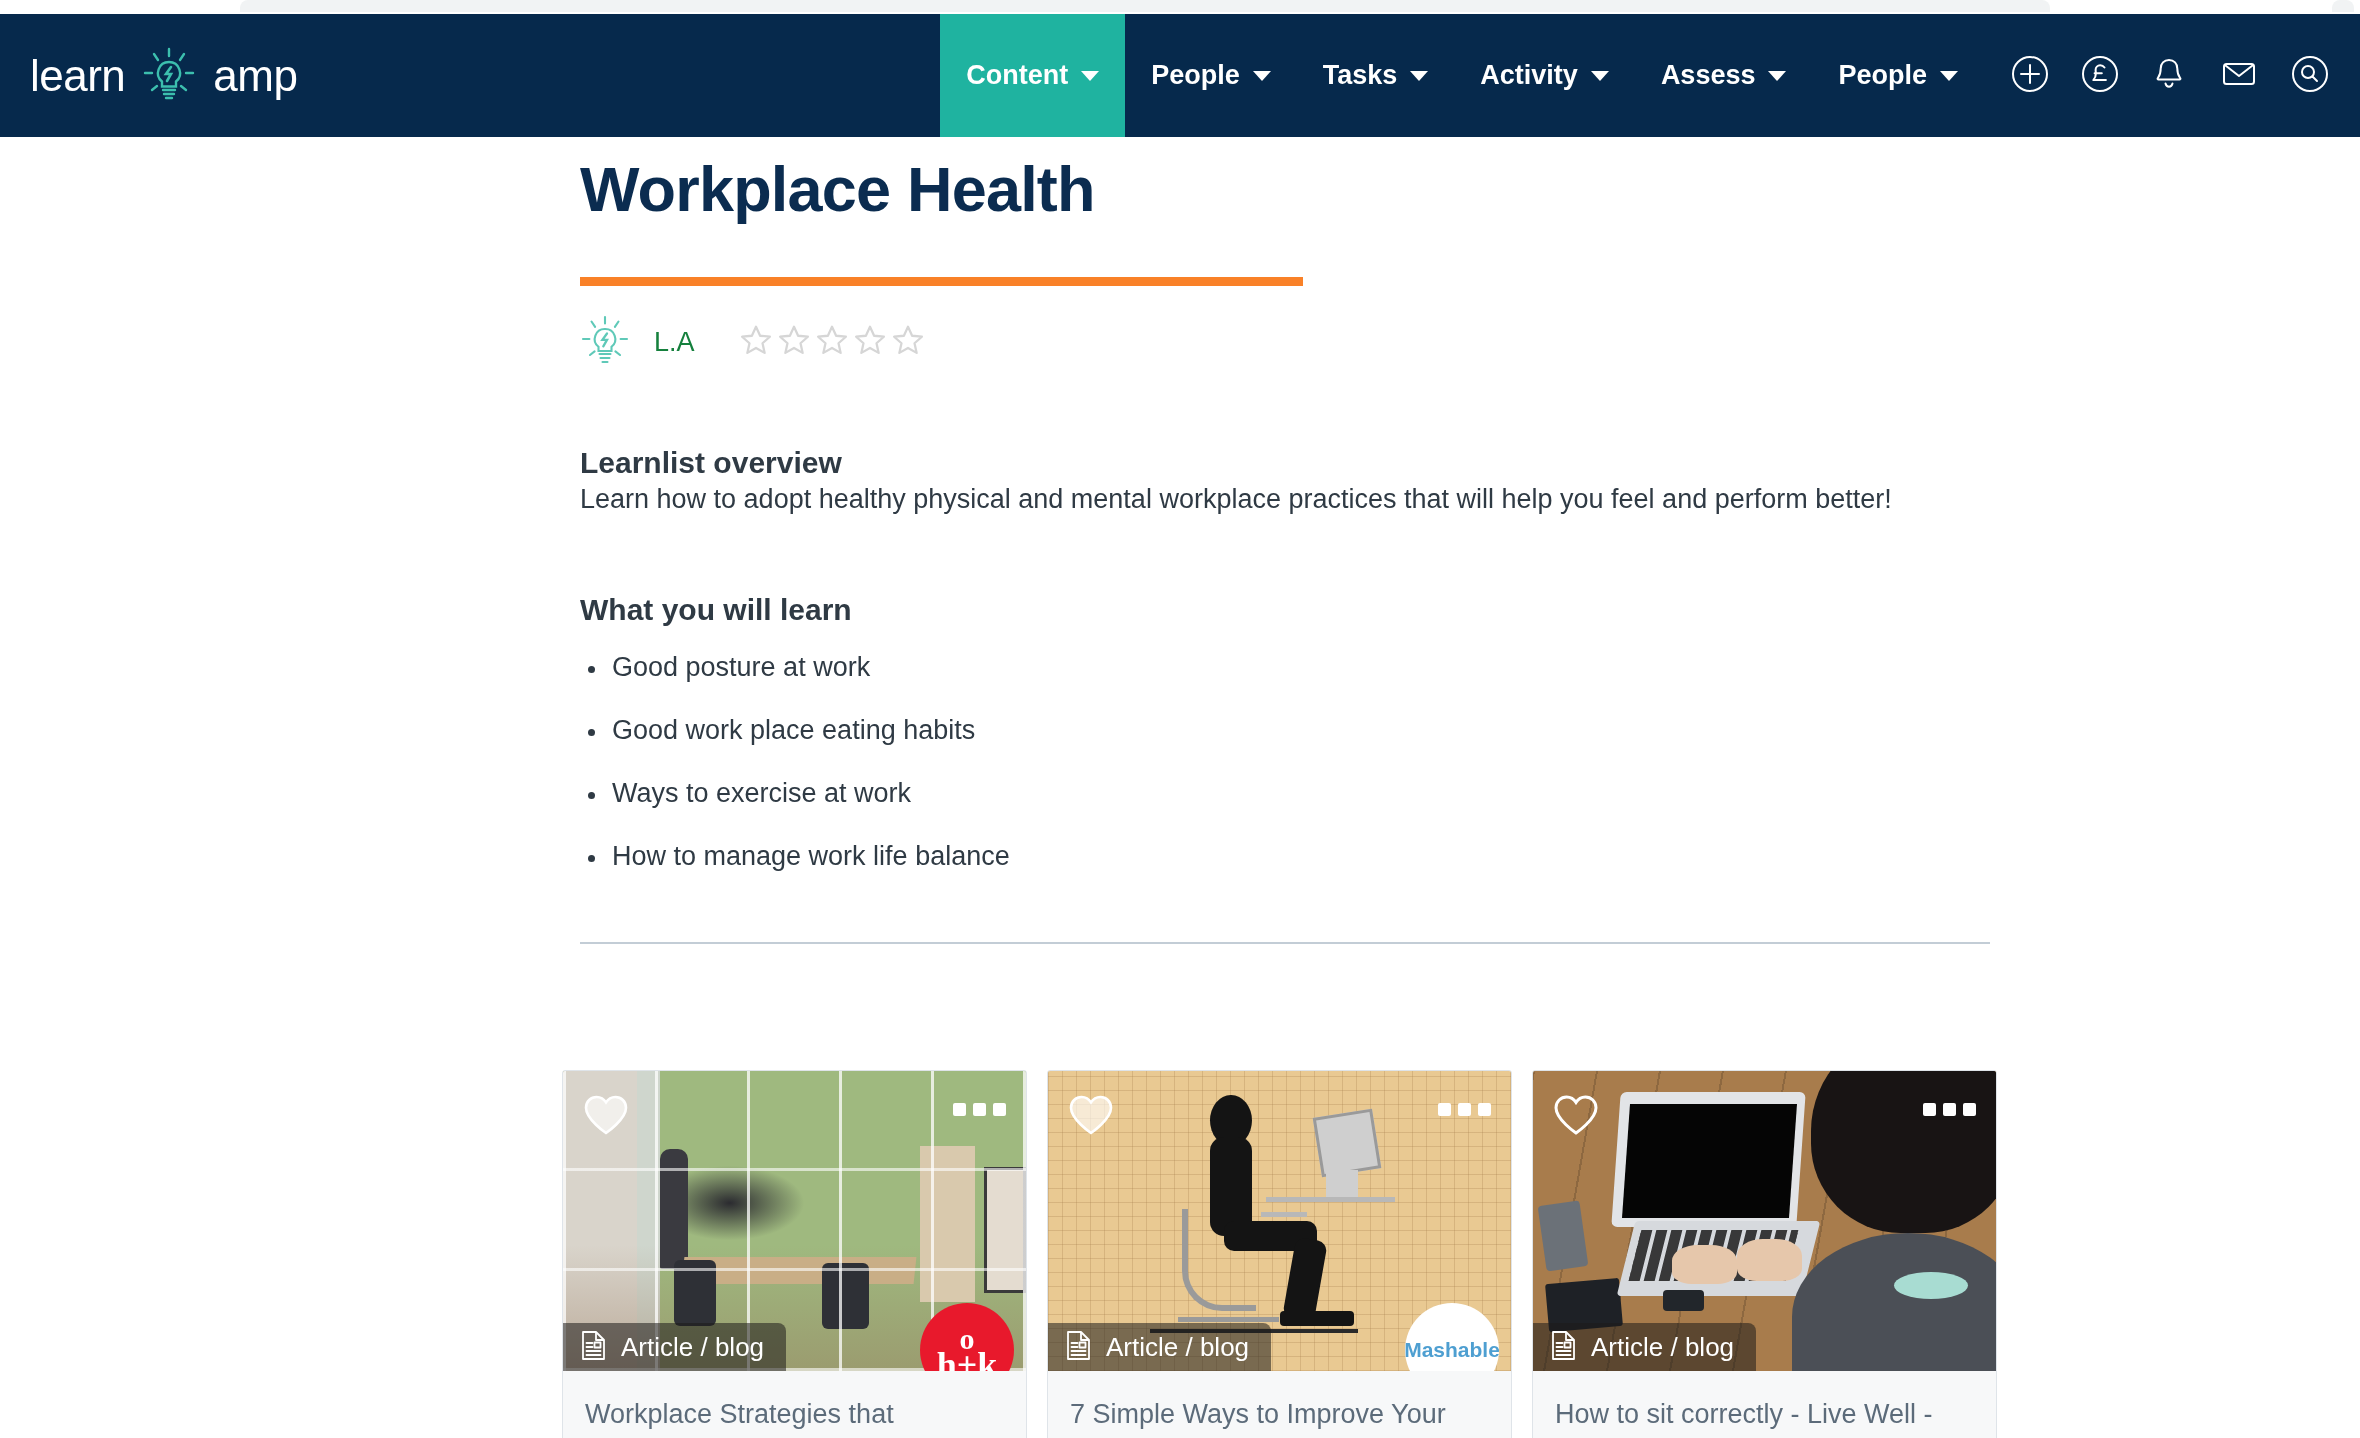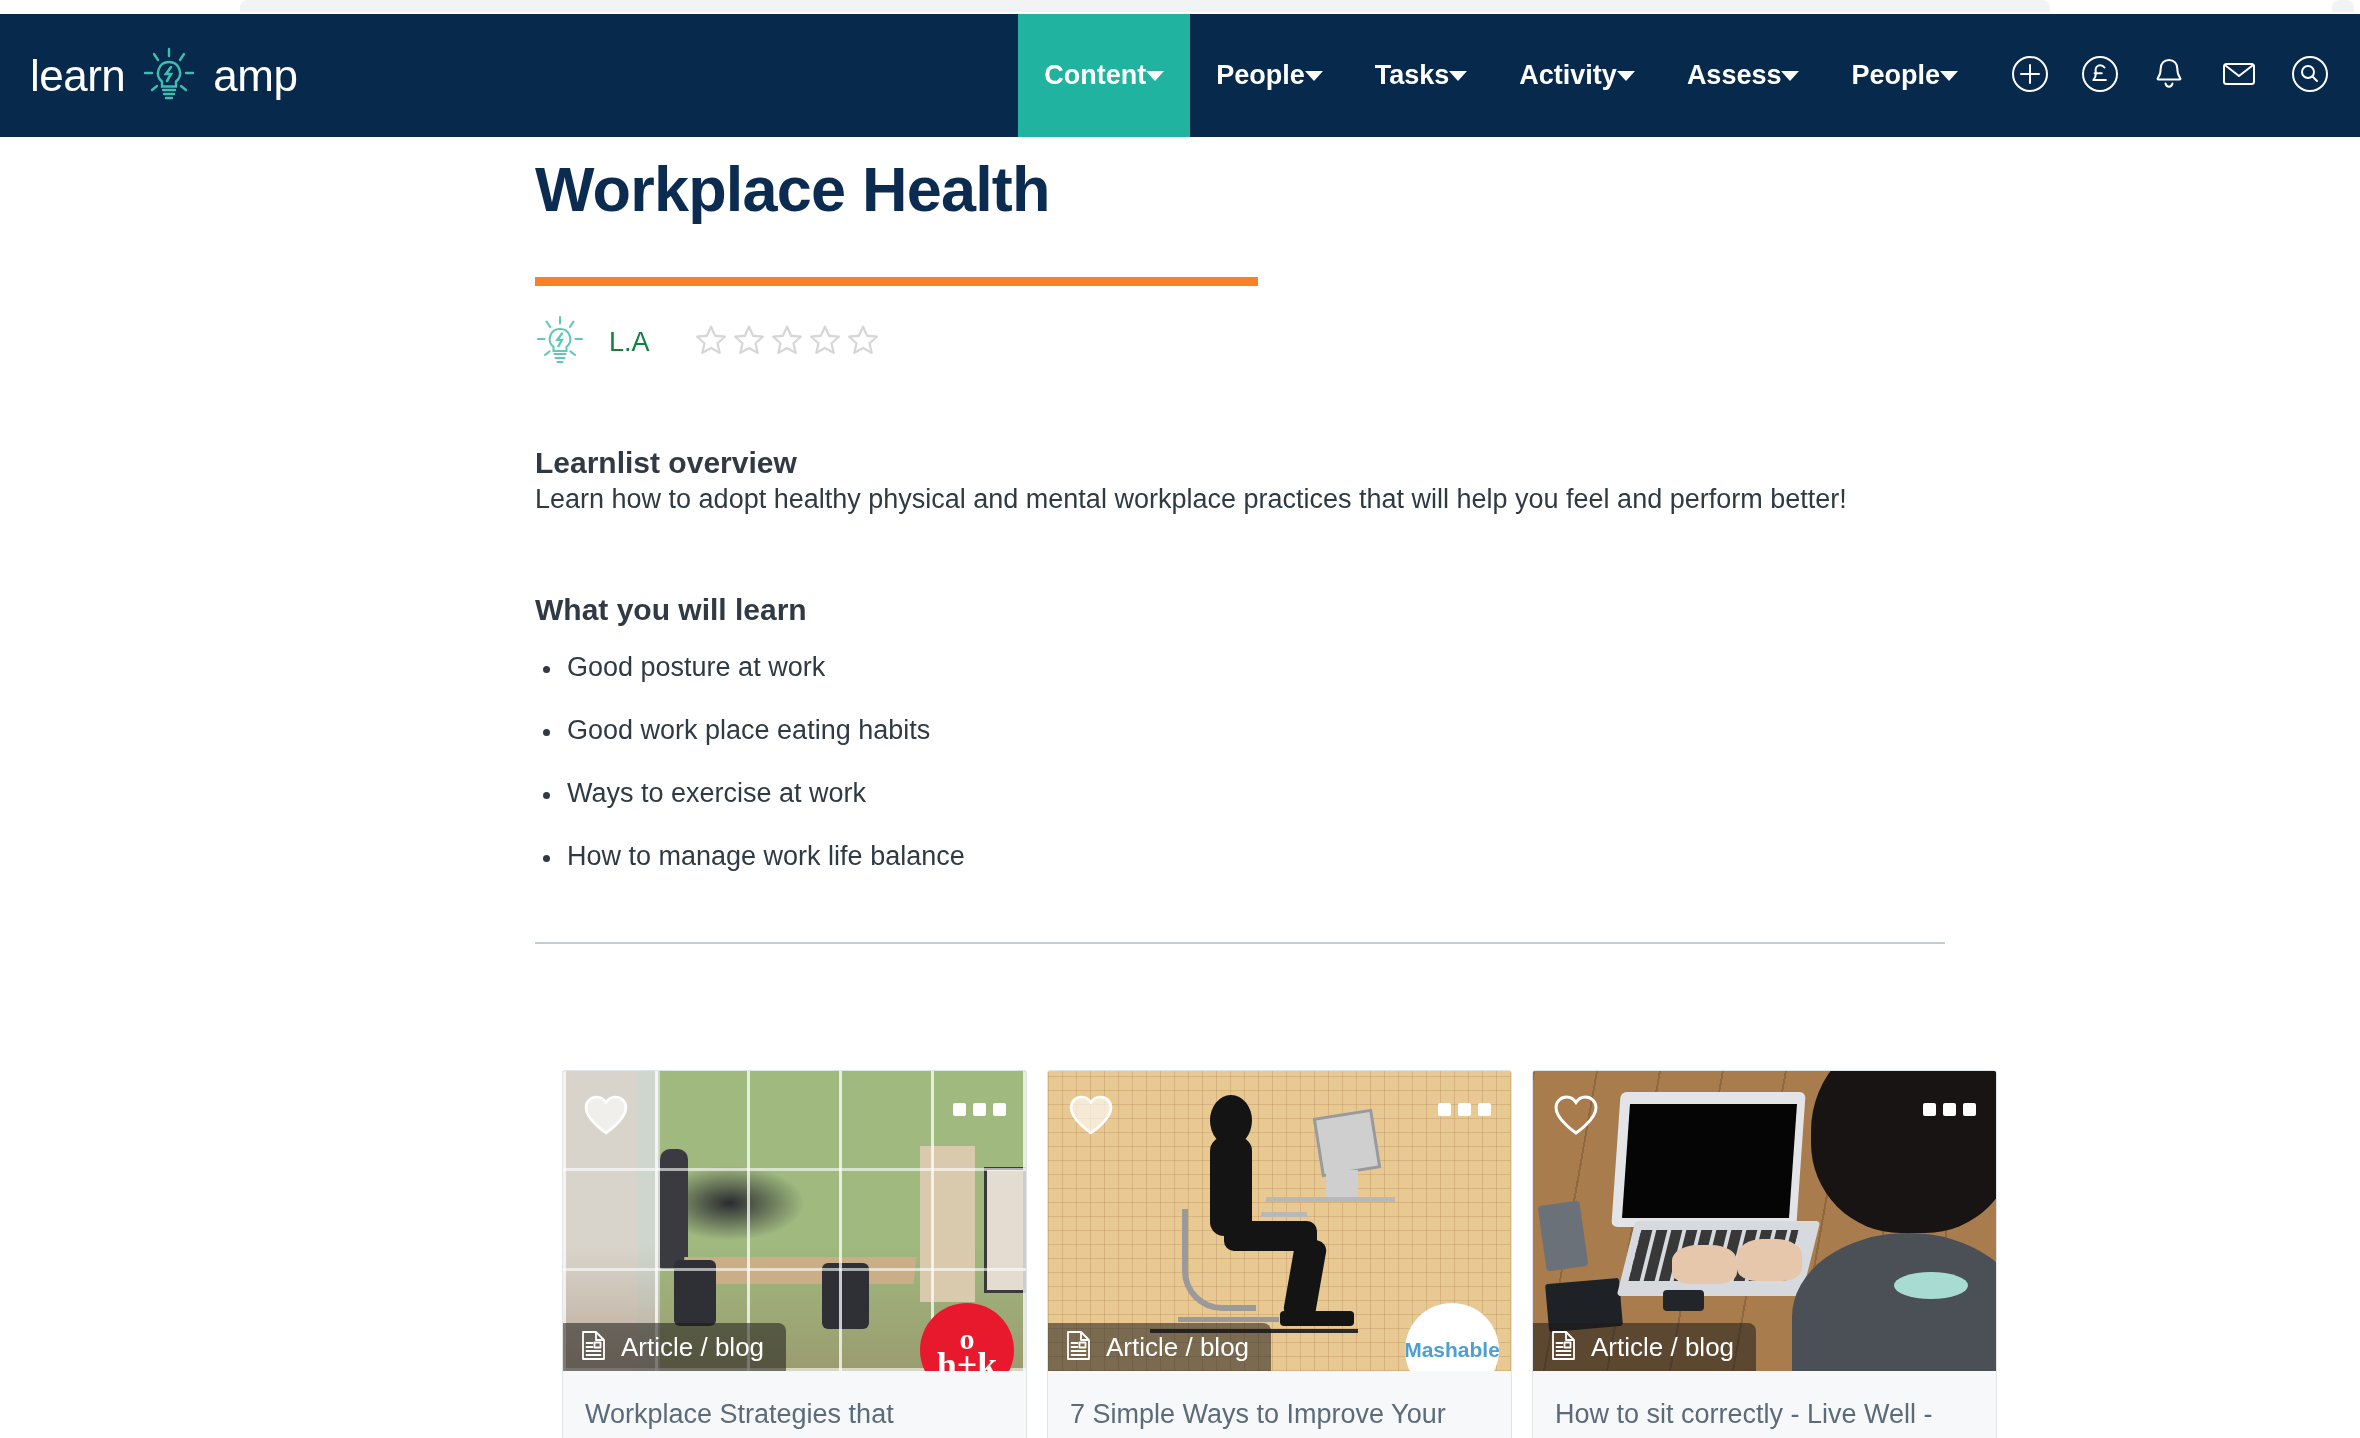--- a/index.html
+++ b/index.html
@@ -62,20 +62,21 @@
   .nav-spacer { flex: 1 1 auto; }
 
   .nav-items {
     display: flex;
     align-items: stretch;
     height: 100%;
   }
   .nav-item {
     display: flex;
     align-items: center;
+    gap: 13px;
     padding: 0 26px;
     color: #ffffff;
     font-size: 27px;
     font-weight: 600;
     cursor: pointer;
     white-space: nowrap;
   }
   .nav-item.active { background: #1FB3A0; }
   .caret {
     width: 0; height: 0;
@@ -98,21 +99,21 @@
   .page {
     position: absolute;
     top: 137px; left: 0;
     width: 2360px;
     height: 1301px;
     background: #ffffff;
   }
 
   .content-col {
     position: absolute;
-    left: 535px;
+    left: 580px;
     top: 0;
     width: 1420px;
   }
 
   .page-title {
     margin-top: 18px;
     font-size: 63px;
     font-weight: 700;
     color: #0B2C50;
     letter-spacing: -0.8px;

